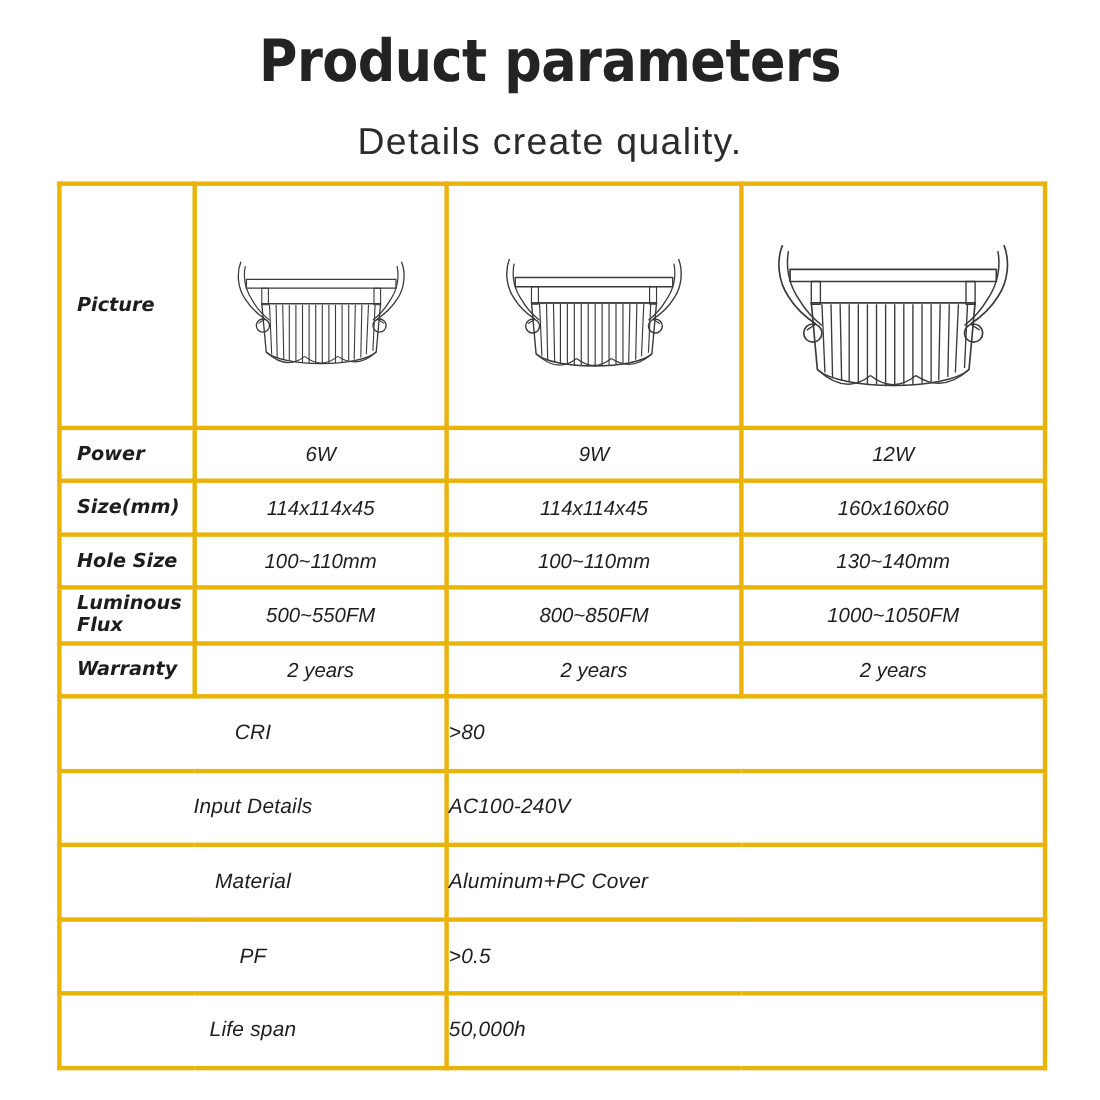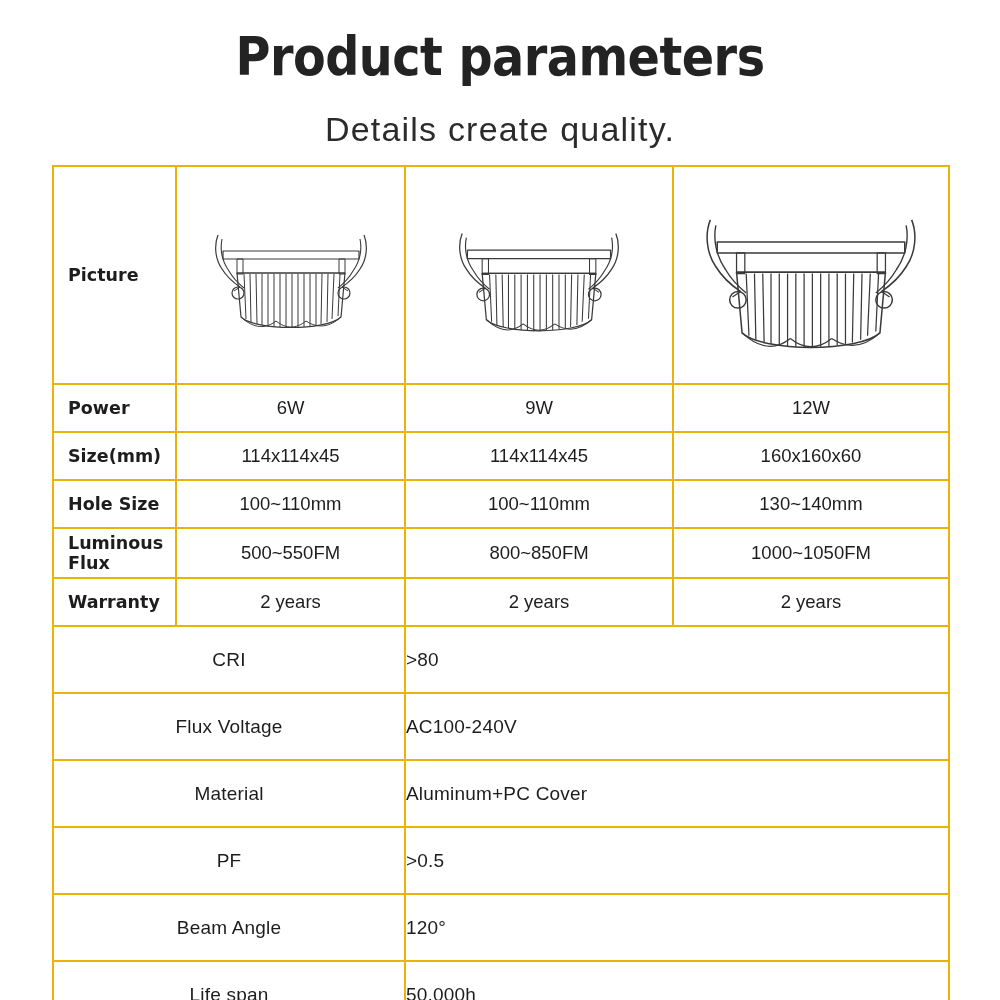--- a/index.html
+++ b/index.html
@@ -51,23 +51,24 @@
     position: absolute;
     left: 52px;
     top: 165px;
     width: 896px;
     height: 808px;
     border-collapse: collapse;
     table-layout: fixed;
   }
 
   .spec-table td {
-    border: 2px solid #eab308;
+    border: 4px solid #eab308;
     color: #1d1d1d;
     vertical-align: middle;
+    font-style: italic;
   }
 
   
   .col-label  { width: 123px; }
   .col-v1     { width: 229px; }
   .col-v2     { width: 268px; }
   .col-v3     { width: 276px; }
 
   .row-label {
     font-weight: 700;
@@ -300,36 +301,32 @@
         <td class="cell-value">2 years</td>
         <td class="cell-value">2 years</td>
         <td class="cell-value">2 years</td>
       </tr>
 
       <tr class="lower-row">
         <td class="lower-label" colspan="2">CRI</td>
         <td class="lower-value" colspan="2">&gt;80</td>
       </tr>
       <tr class="lower-row">
-        <td class="lower-label" colspan="2">Flux Voltage</td>
+        <td class="lower-label" colspan="2">Input Details</td>
         <td class="lower-value" colspan="2">AC100-240V</td>
       </tr>
       <tr class="lower-row">
         <td class="lower-label" colspan="2">Material</td>
         <td class="lower-value" colspan="2">Aluminum+PC Cover</td>
       </tr>
       <tr class="lower-row">
         <td class="lower-label" colspan="2">PF</td>
         <td class="lower-value" colspan="2">&gt;0.5</td>
       </tr>
       <tr class="lower-row">
-        <td class="lower-label" colspan="2">Beam Angle</td>
-        <td class="lower-value" colspan="2">120°</td>
-      </tr>
-      <tr class="lower-row">
         <td class="lower-label" colspan="2">Life span</td>
         <td class="lower-value" colspan="2">50,000h</td>
       </tr>
 
     </tbody>
   </table>
 
 </div>
 
 </body></html>

